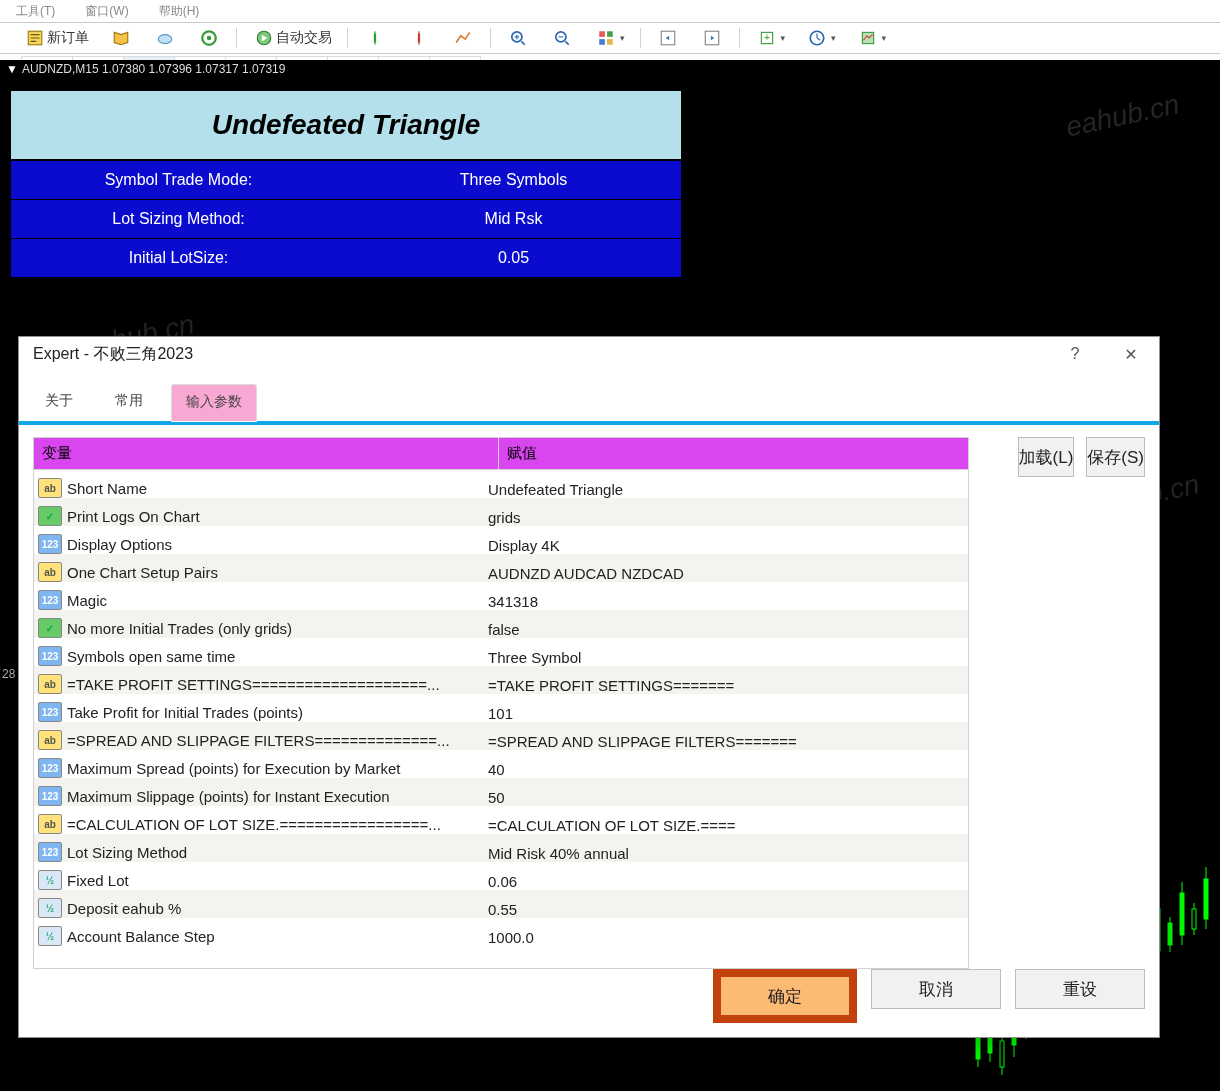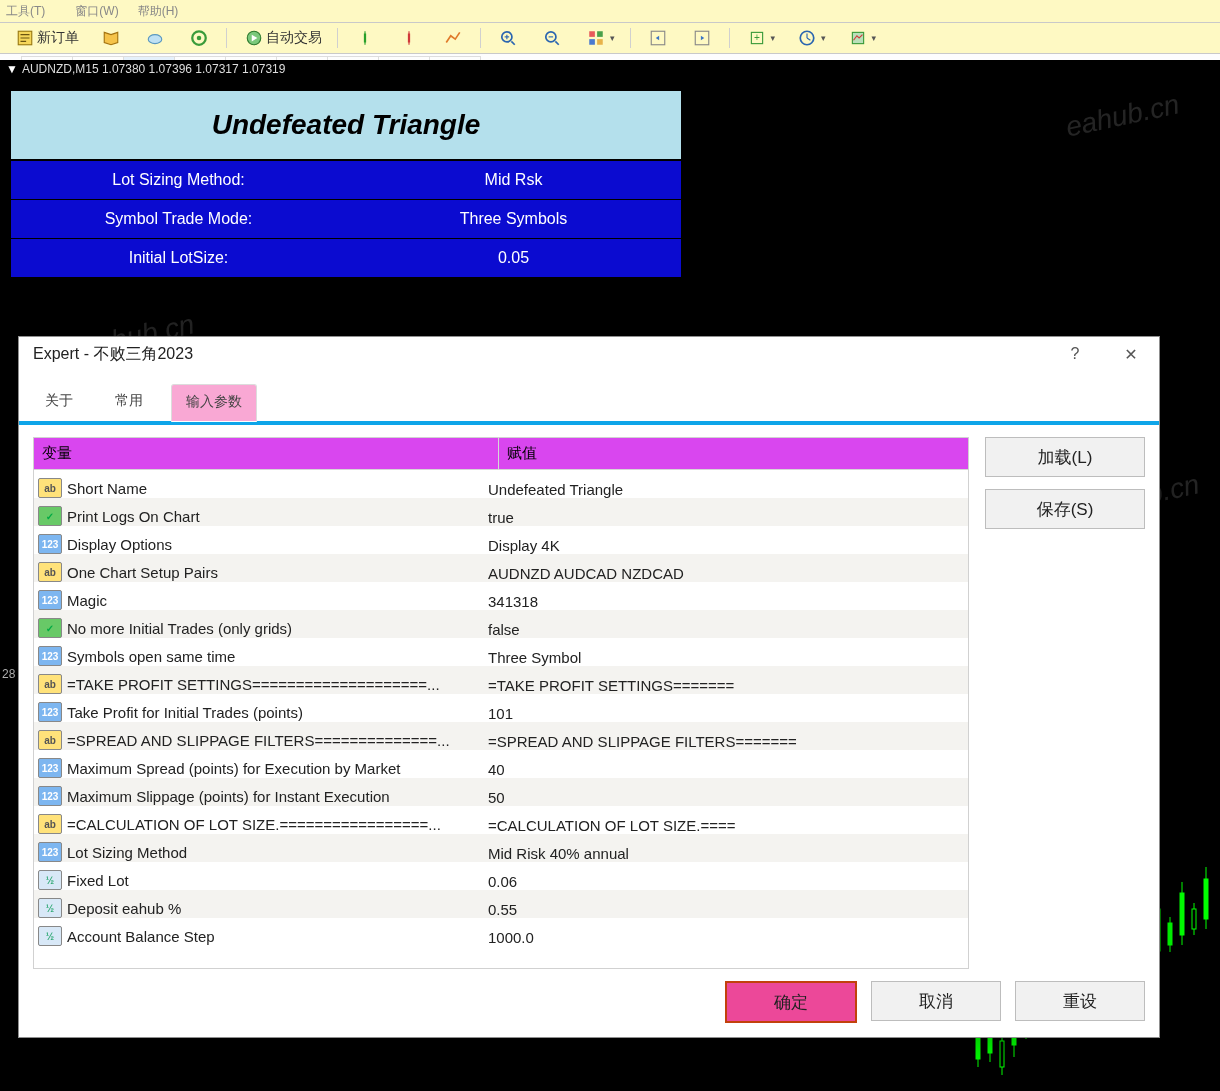--- a/index.html
+++ b/index.html
@@ -1,19 +1,19 @@
 <!DOCTYPE html>
 <html><head>
 <meta charset="utf-8">
 <style>
 html,body{margin:0;padding:0;font-family:"Segoe UI","Microsoft YaHei",Arial,sans-serif;font-size:14px;background:#000;width:1220px;height:1091px;overflow:hidden;position:relative}
 .workspace{position:absolute;inset:0;background:#000}
 
 
-.toolbar{background:#fef9c3;border-bottom:1px solid #c9c9c9;display:flex;align-items:center;height:30px;padding:0 6px;gap:6px}
+.toolbar{background:#ffffff;border-bottom:1px solid #c9c9c9;display:flex;align-items:center;height:30px;padding:0 16px;gap:6px}
 .toolbar .sep{width:1px;height:20px;background:#d0d0d0;margin:0 2px}
 .toolbar .mbutton,.timeframes .tf{height:24px;display:inline-flex;align-items:center;justify-content:flex-end;padding:0 6px;border:1px solid transparent;cursor:pointer;color:#333}
 .toolbar .tbicon{width:18px;height:18px;display:inline-block;margin:0 3px}
 .drop{font-size:9px;color:#555;margin-left:2px}
 .timeframes{background:#fdfdfd;border-bottom:1px solid #c9c9c9;height:30px;display:flex;align-items:center;padding:0 6px;gap:0}
 .timeframes .tfgroup{display:flex;border:1px solid #ddd}
 .timeframes .tf{width:38px;border:0;border-right:1px solid #ddd;color:#666}
 .timeframes .tf:last-child{border-right:0}
 .timeframes .tf.active{background:#e5f0fb;color:#111}
 
@@ -46,38 +46,38 @@
 .param-table .rows{}
 .param-table .prow{display:flex;align-items:flex-end;height:28px;font-size:15px;color:#222}
 .param-table .prow:nth-child(even){background:#f4f3f0}
 .param-table .prow .picon{width:22px;height:18px;margin:0 5px 0 4px;border:1px solid #888;border-radius:2px;display:inline-flex;align-items:center;justify-content:center;font-size:10px;font-weight:bold}
 .param-table .prow .c1{width:448px;display:flex;align-items:center;white-space:nowrap;overflow:hidden}
 .param-table .prow .c2{flex:1;padding-left:6px;white-space:nowrap;overflow:hidden}
 .ic-ab{background:#ffe27a;color:#555}
 .ic-123{background:#7db6f0;color:#fff}
 .ic-bool{background:#68c967;color:#0a4}
 .ic-num{background:#d8e8f7;color:#3a7}
-.sidebtns{width:160px;display:flex;flex-direction:column;gap:12px;padding-bottom:2px}
+.sidebtns{width:160px;display:flex;flex-direction:row;justify-content:flex-end;gap:12px;padding-bottom:2px}
 .winbtn{height:38px;border:1px solid #bdbdbd;background:#f1f1f1;color:#222;font-size:17px;display:flex;align-items:center;justify-content:center;cursor:pointer}
-.winbtn.primary{border:2px solid #c2410c;background:#ec4899}
+.winbtn.primary{border:8px solid #c2410c;background:#fdba74}
 .dlg-footer{position:absolute;right:14px;bottom:14px;display:flex;gap:14px}
 .dlg-footer .winbtn{width:128px}
 
 
 .wm{position:absolute;color:rgba(200,200,200,.18);font-size:28px;font-style:italic;pointer-events:none;transform:rotate(-12deg)}
 </style>
 </head>
 <body>
 
 <div class="workspace">
 
   <div class="toolbar" style="height:22px;color:#888;font-size:12px">
     <span>工具(T)</span>
     <span style="margin-left:24px">窗口(W)</span>
-    <span style="margin-left:13px">帮助(H)</span>
+    <span style="margin-left:24px">帮助(H)</span>
   </div>
 
   <div class="toolbar">
     <span class="mbutton">
       <svg class="tbicon" viewBox="0 0 16 16">
           <rect x="2" y="2" width="12" height="12" fill="#f5d65a" stroke="#9a7a12"></rect>
           <path d="M4 5h8M4 8h8M4 11h5" stroke="#6b5410"></path>
         </svg>
       <span>新订单</span>
     </span>
@@ -204,26 +204,26 @@
       </div>
   </div>
 
   <div class="chartarea">
     <div class="chart-title"><span class="tri">▼</span><span>AUDNZD,M15  1.07380 1.07396 1.07317 1.07319</span></div>
 
     <div class="ea-panel">
       <div class="ea-title">Undefeated Triangle</div>
       <div class="ea-rows" id="ea-rows">
           <div class="ea-row">
+            <div>Symbol Trade Mode:</div>
+            <div>Three Symbols</div>
+          </div>
+          <div class="ea-row">
             <div>Lot Sizing Method:</div>
             <div>Mid Rsk</div>
-          </div>
-          <div class="ea-row">
-            <div>Symbol Trade Mode:</div>
-            <div>Three Symbols</div>
           </div>
           <div class="ea-row">
             <div>Initial LotSize:</div>
             <div>0.05</div>
           </div>
         </div>
     </div>
 
     <svg class="chart-candles" viewBox="0 0 250 260">
       <g stroke="#0f0" fill="#0f0">
@@ -303,21 +303,21 @@
                 <span class="picon ic-ab">ab</span>
                 <span>Short Name</span>
               </div>
               <div class="c2">Undefeated Triangle</div>
             </div>
             <div class="prow">
               <div class="c1">
                 <span class="picon ic-bool">✓</span>
                 <span>Print Logs On Chart</span>
               </div>
-              <div class="c2">true</div>
+              <div class="c2">grids</div>
             </div>
             <div class="prow">
               <div class="c1">
                 <span class="picon ic-123">123</span>
                 <span>Display Options</span>
               </div>
               <div class="c2">Display 4K</div>
             </div>
             <div class="prow">
               <div class="c1">

